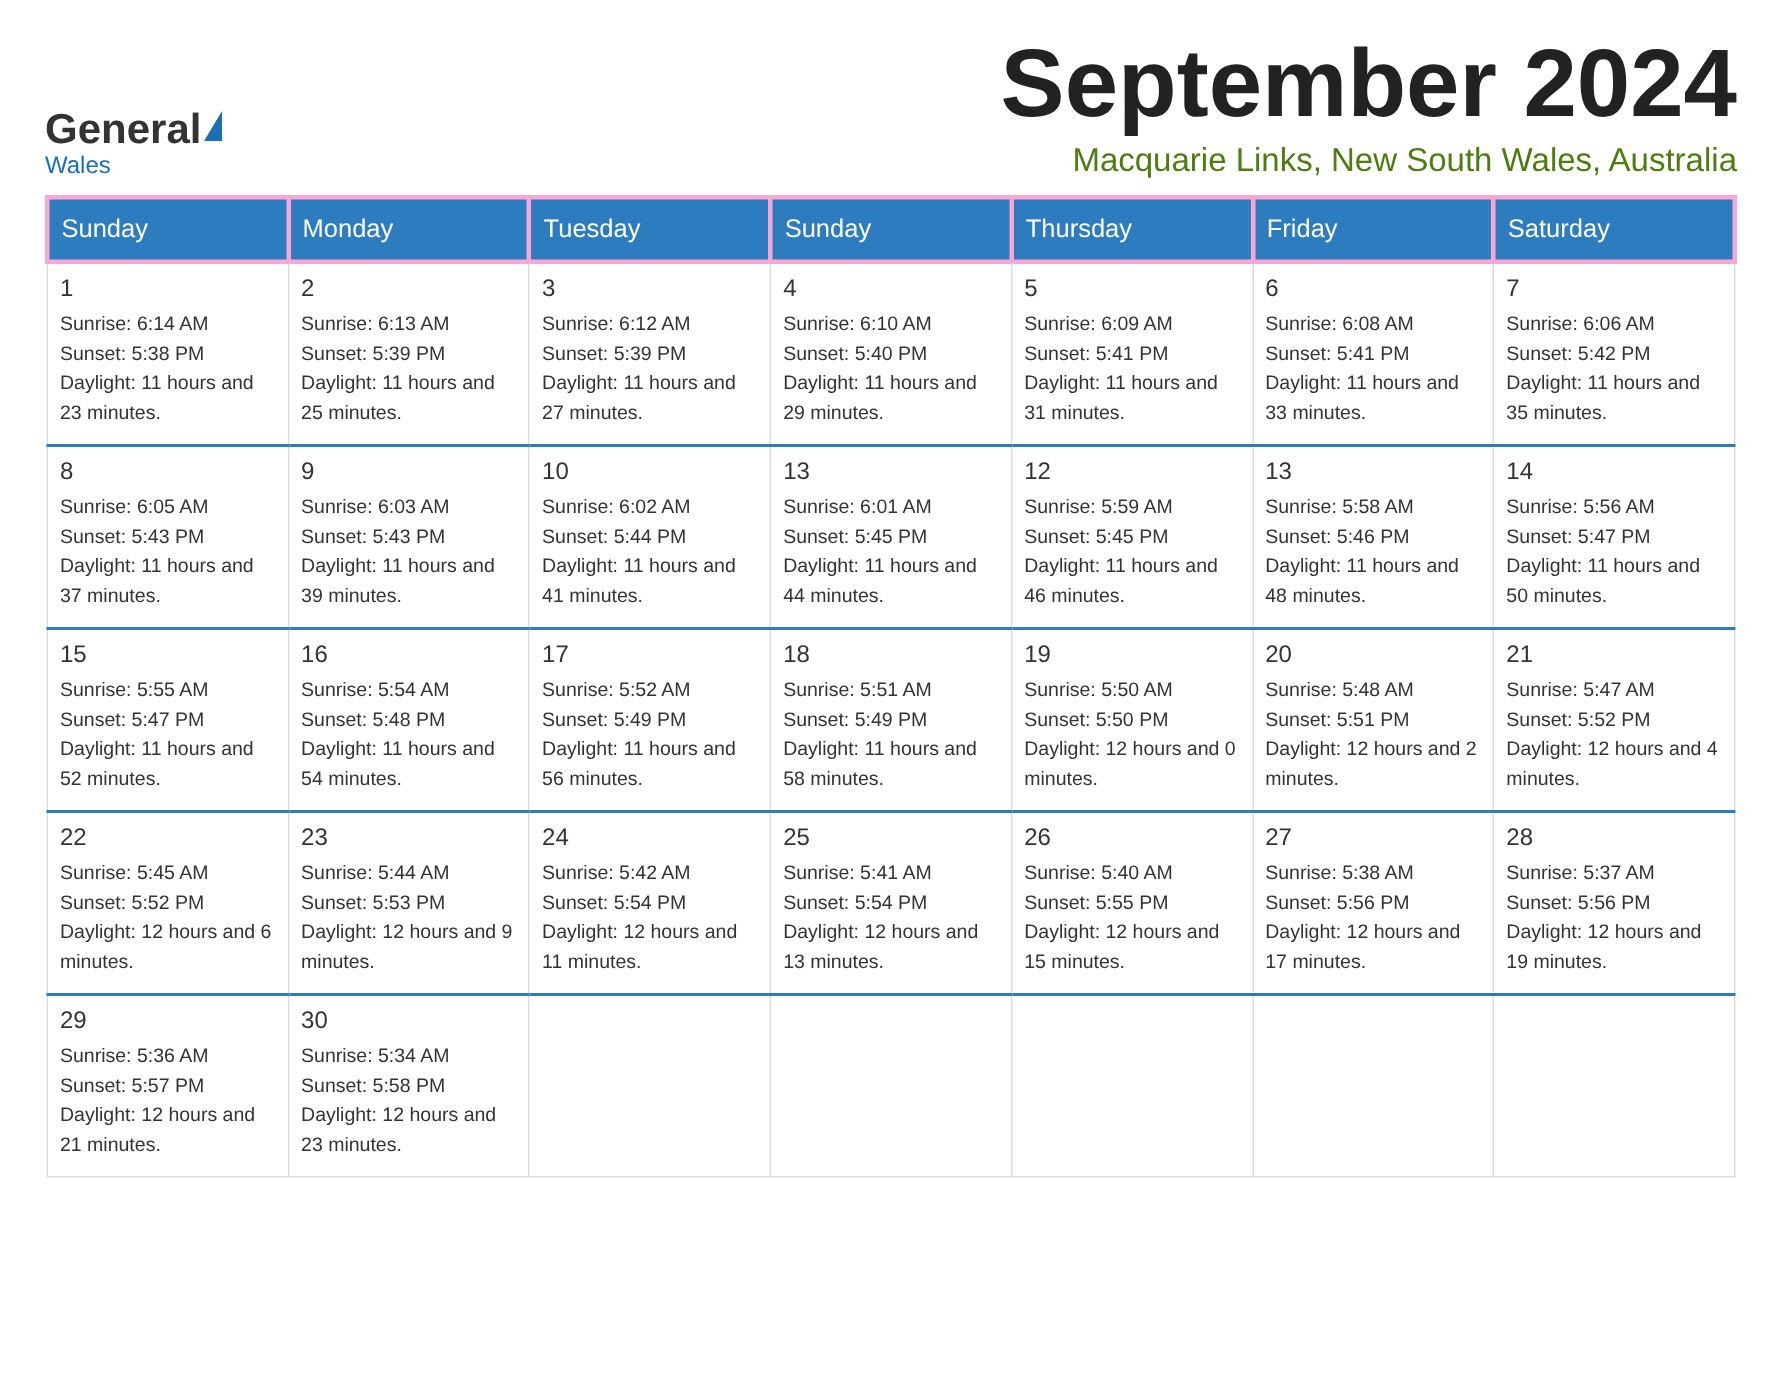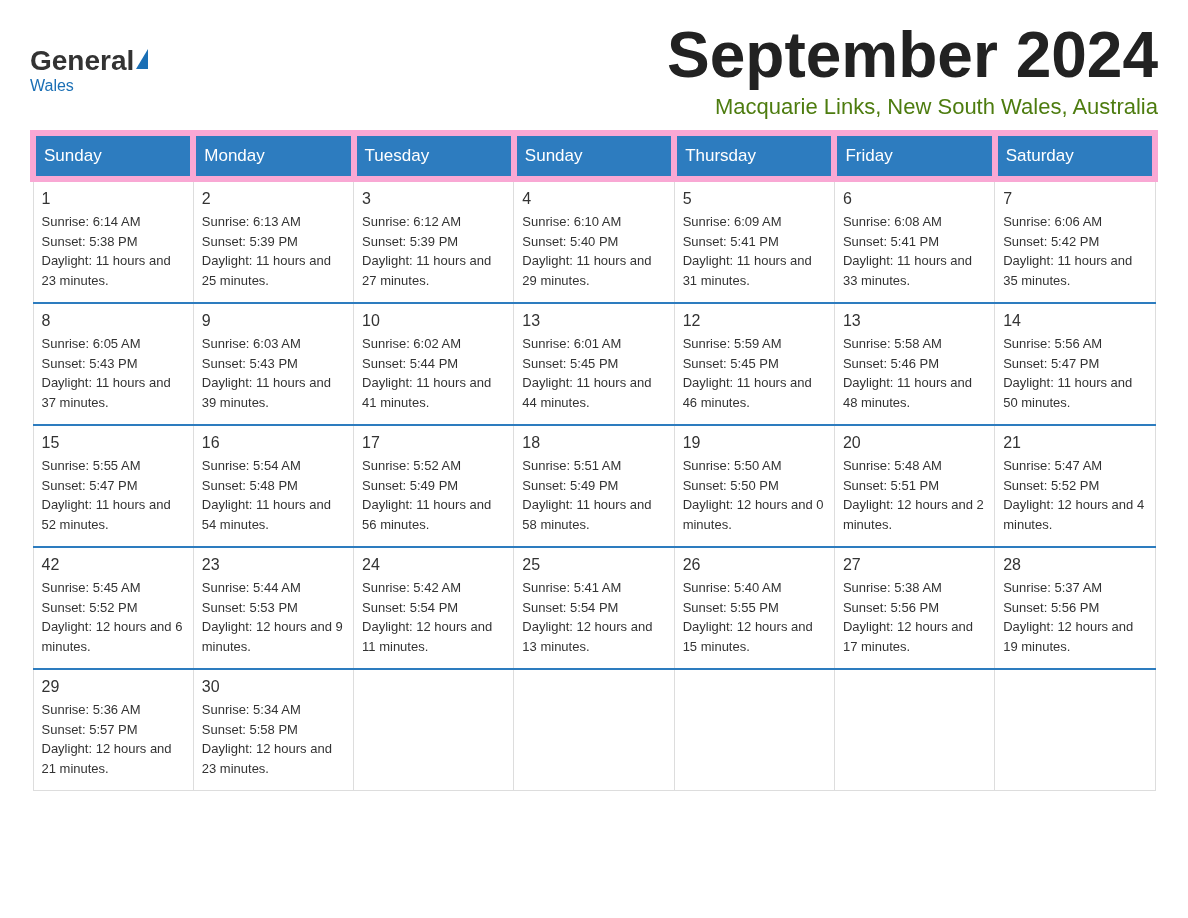--- a/index.html
+++ b/index.html
@@ -6,21 +6,21 @@
     body {
       font-family: Arial, sans-serif;
       background: #fff;
       padding: 20px 30px;
       width: 1188px;
       min-height: 918px;
     }
     .header-area {
       display: flex;
       justify-content: space-between;
-      align-items: center;
+      align-items: flex-end;
       margin-bottom: 10px;
     }
     .logo {
       display: flex;
       flex-direction: column;
       align-items: flex-start;
     }
     .logo-text {
       display: flex;
       align-items: center;
@@ -57,21 +57,21 @@
       border-collapse: collapse;
       margin-top: 8px;
     }
     .calendar-table th {
       background: #2d7cbf;
       color: #fff;
       padding: 10px 8px;
       font-size: 17px;
       font-weight: normal;
       text-align: left;
-      border: 6px solid #f9a8d4;
+      border: 3px solid #f9a8d4;
     }
     .calendar-table td {
       vertical-align: top;
       padding: 8px 8px 12px 8px;
       border: 1px solid #ccc;
       width: 14.28%;
       font-size: 13.5px;
       color: #333;
       min-height: 90px;
     }
@@ -214,21 +214,21 @@
           <span class="day-number">20</span>
           <div class="day-info">Sunrise: 5:48 AM<br>Sunset: 5:51 PM<br>Daylight: 12 hours and 2 minutes.</div>
         </td>
         <td>
           <span class="day-number">21</span>
           <div class="day-info">Sunrise: 5:47 AM<br>Sunset: 5:52 PM<br>Daylight: 12 hours and 4 minutes.</div>
         </td>
       </tr>
       <tr>
         <td>
-          <span class="day-number">42</span>
+          <span class="day-number">22</span>
           <div class="day-info">Sunrise: 5:45 AM<br>Sunset: 5:52 PM<br>Daylight: 12 hours and 6 minutes.</div>
         </td>
         <td>
           <span class="day-number">23</span>
           <div class="day-info">Sunrise: 5:44 AM<br>Sunset: 5:53 PM<br>Daylight: 12 hours and 9 minutes.</div>
         </td>
         <td>
           <span class="day-number">24</span>
           <div class="day-info">Sunrise: 5:42 AM<br>Sunset: 5:54 PM<br>Daylight: 12 hours and 11 minutes.</div>
         </td>

